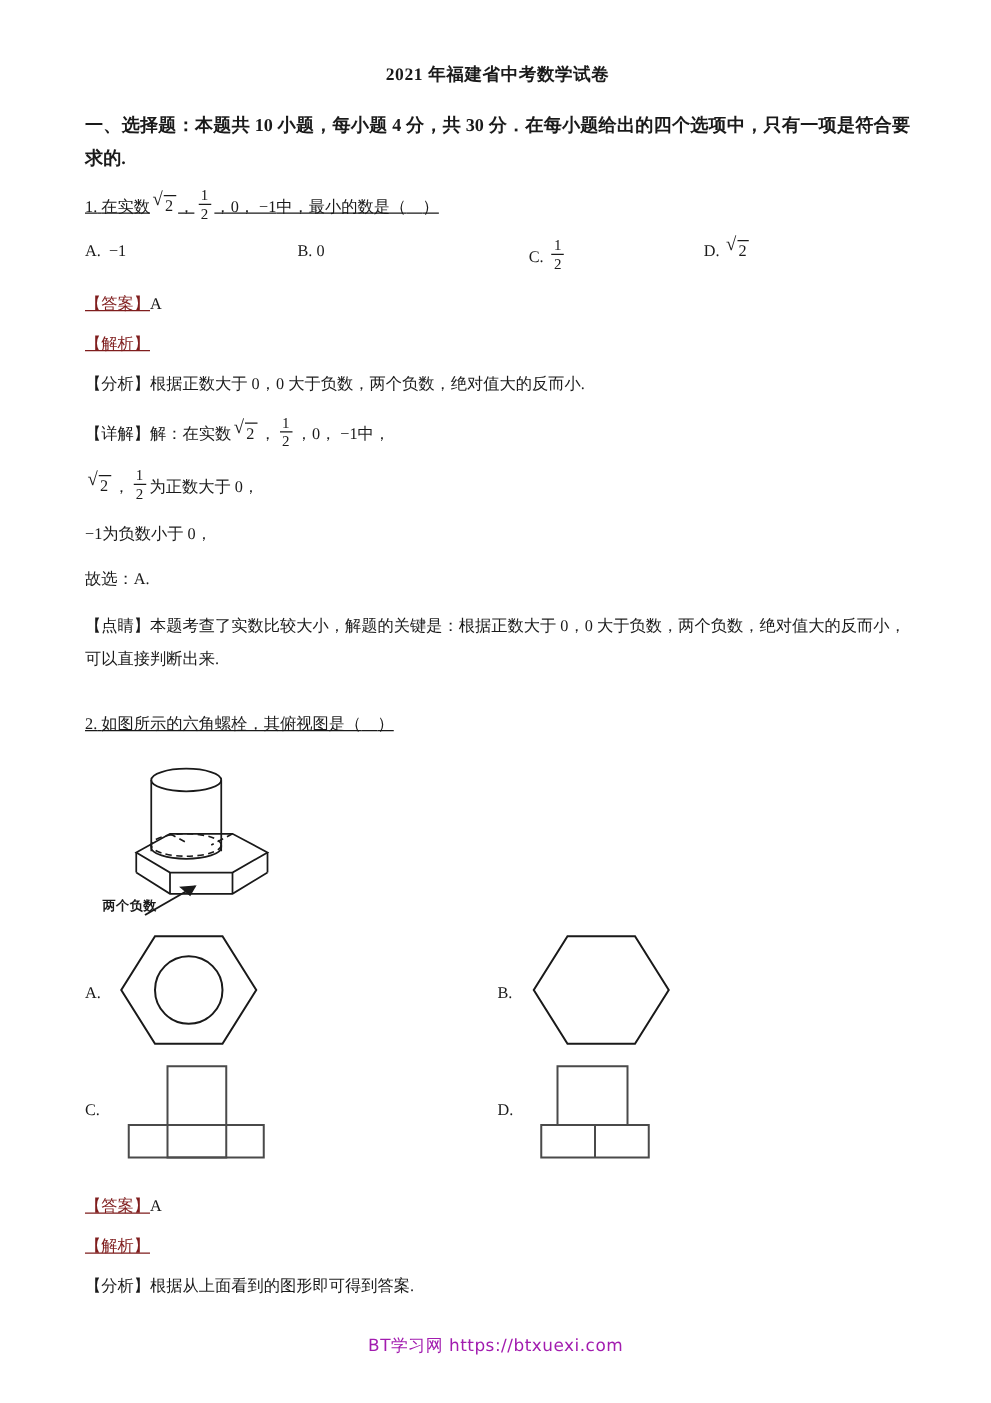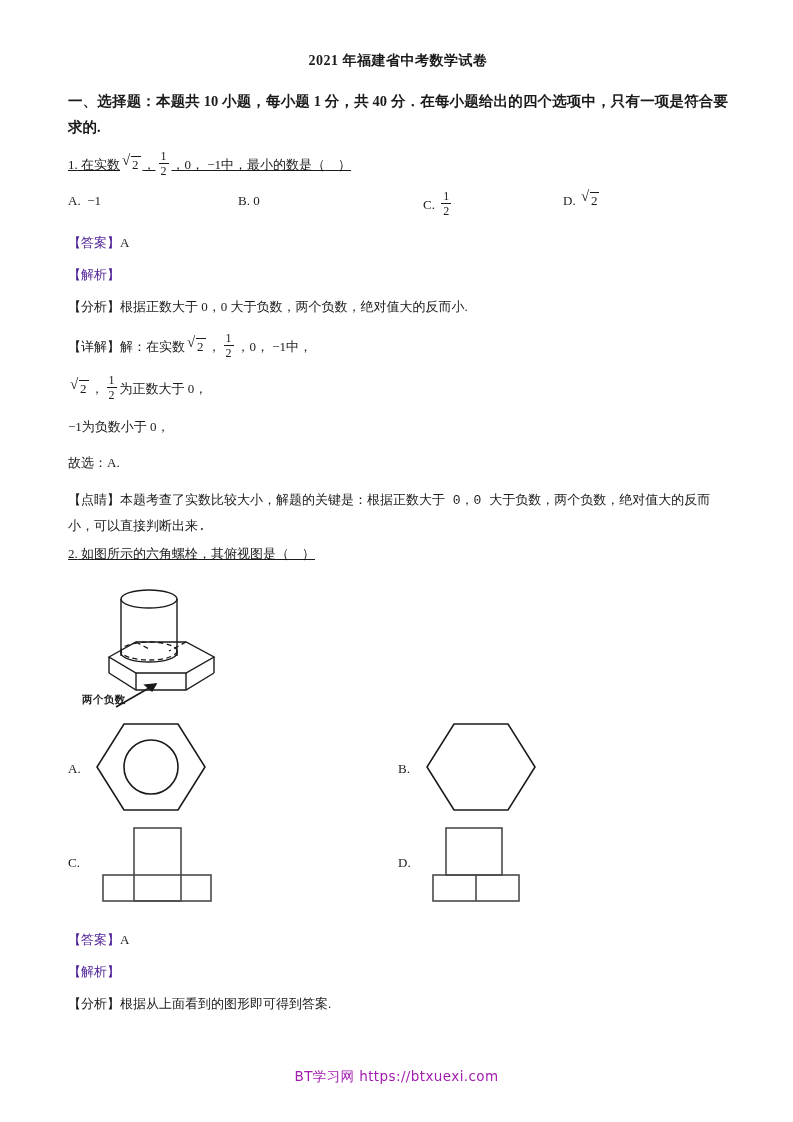--- a/index.html
+++ b/index.html
@@ -50,21 +50,22 @@
   }
   .para {
     font-size: 13px;
     line-height: 22px;
     margin: 0 0 14px 0;
   }
   .para-tight {
     margin-bottom: 10px;
   }
   .blue-label {
-    color: #4c1d95;
+    color: #7f1d1d;
+    text-decoration: underline;
   }
   
   .mfrac {
     display: inline-block;
     vertical-align: -0.52em;
     text-align: center;
     font-size: 12px;
     line-height: 1.04;
     margin: 0 3px;
   }
@@ -174,21 +175,21 @@
   }
 </style>
 </head>
 <body>
 
 <div class="page">
   <div class="content">
 
     <h1 class="doc-title">2021 年福建省中考数学试卷</h1>
 
-    <div class="section-head">一、选择题：本题共 10 小题，每小题 1 分，共 40 分．在每小题给出的四个选项中，只有一项是符合要求的.</div>
+    <div class="section-head">一、选择题：本题共 10 小题，每小题 4 分，共 30 分．在每小题给出的四个选项中，只有一项是符合要求的.</div>
 
     <div class="qline">
       <span>1.</span>
       <span>在实数</span><span class="sqrt"><span class="radix">√</span><span class="rad-body">2</span></span>，<span class="mfrac"><span class="num">1</span><span class="bar"></span><span class="den">2</span></span>，0，&nbsp;−1<span>中，最小的数是（</span>&nbsp;&nbsp;&nbsp;&nbsp;<span>）</span>
     </div>
 
     <div class="opts">
       <div class="opt a">
         <span>A.</span>&nbsp;
         <span>−1</span>
@@ -223,21 +224,21 @@
       <span>【详解】</span><span>解：在实数</span><span class="sqrt"><span class="radix">√</span><span class="rad-body">2</span></span>，<span class="mfrac"><span class="num">1</span><span class="bar"></span><span class="den">2</span></span>，0，&nbsp;−1<span>中，</span>
     </div>
 
     <div class="para">
       <span class="sqrt"><span class="radix">√</span><span class="rad-body">2</span></span>，<span class="mfrac"><span class="num">1</span><span class="bar"></span><span class="den">2</span></span><span>为正数大于 0，</span>
     </div>
 
     <div class="para">−1为负数小于 0，</div>
     <div class="para">故选：A.</div>
 
-    <div class="para" style="line-height:26px;margin-bottom:3px;font-family:Liberation Mono, monospace;">
+    <div class="para" style="line-height:26px;margin-bottom:28px;">
       <span>【点睛】</span><span>本题考查了实数比较大小，解题的关键是：根据正数大于 0，0 大于负数，两个负数，绝对值大的反而小，可以直接判断出来.</span>
     </div>
 
     <div class="qline" style="margin-bottom:18px;">
       <span>2.</span>
       <span>如图所示的六角螺栓，其俯视图是（</span>&nbsp;&nbsp;&nbsp;&nbsp;<span>）</span>
     </div>
 
     <div class="fig-bolt">
       <svg width="210" height="130" viewBox="0 0 210 130">

